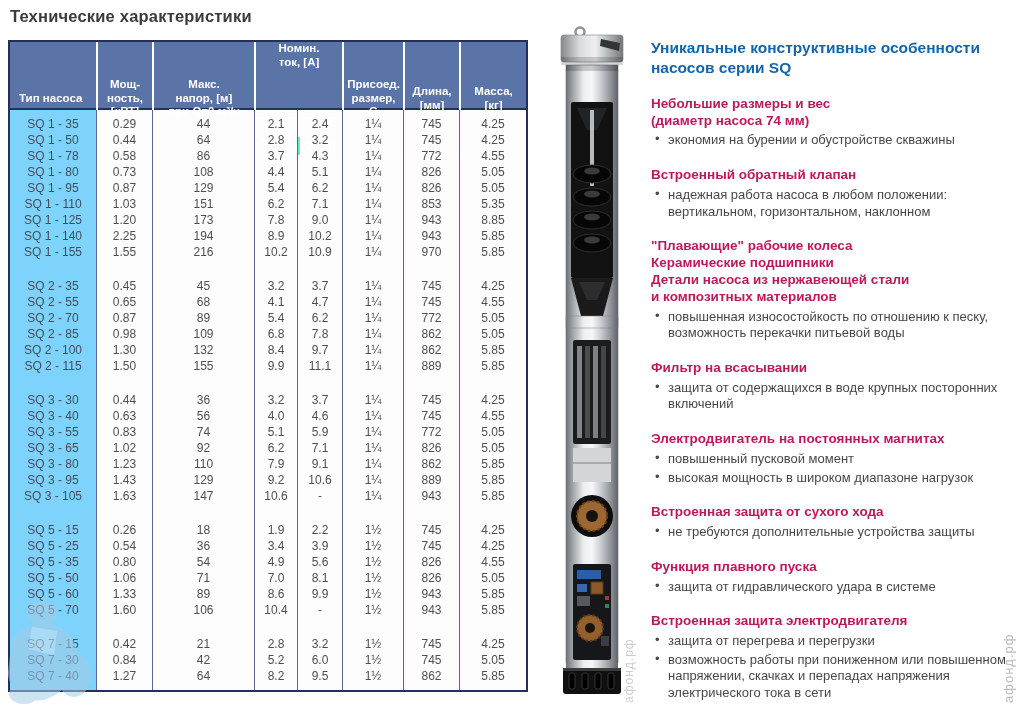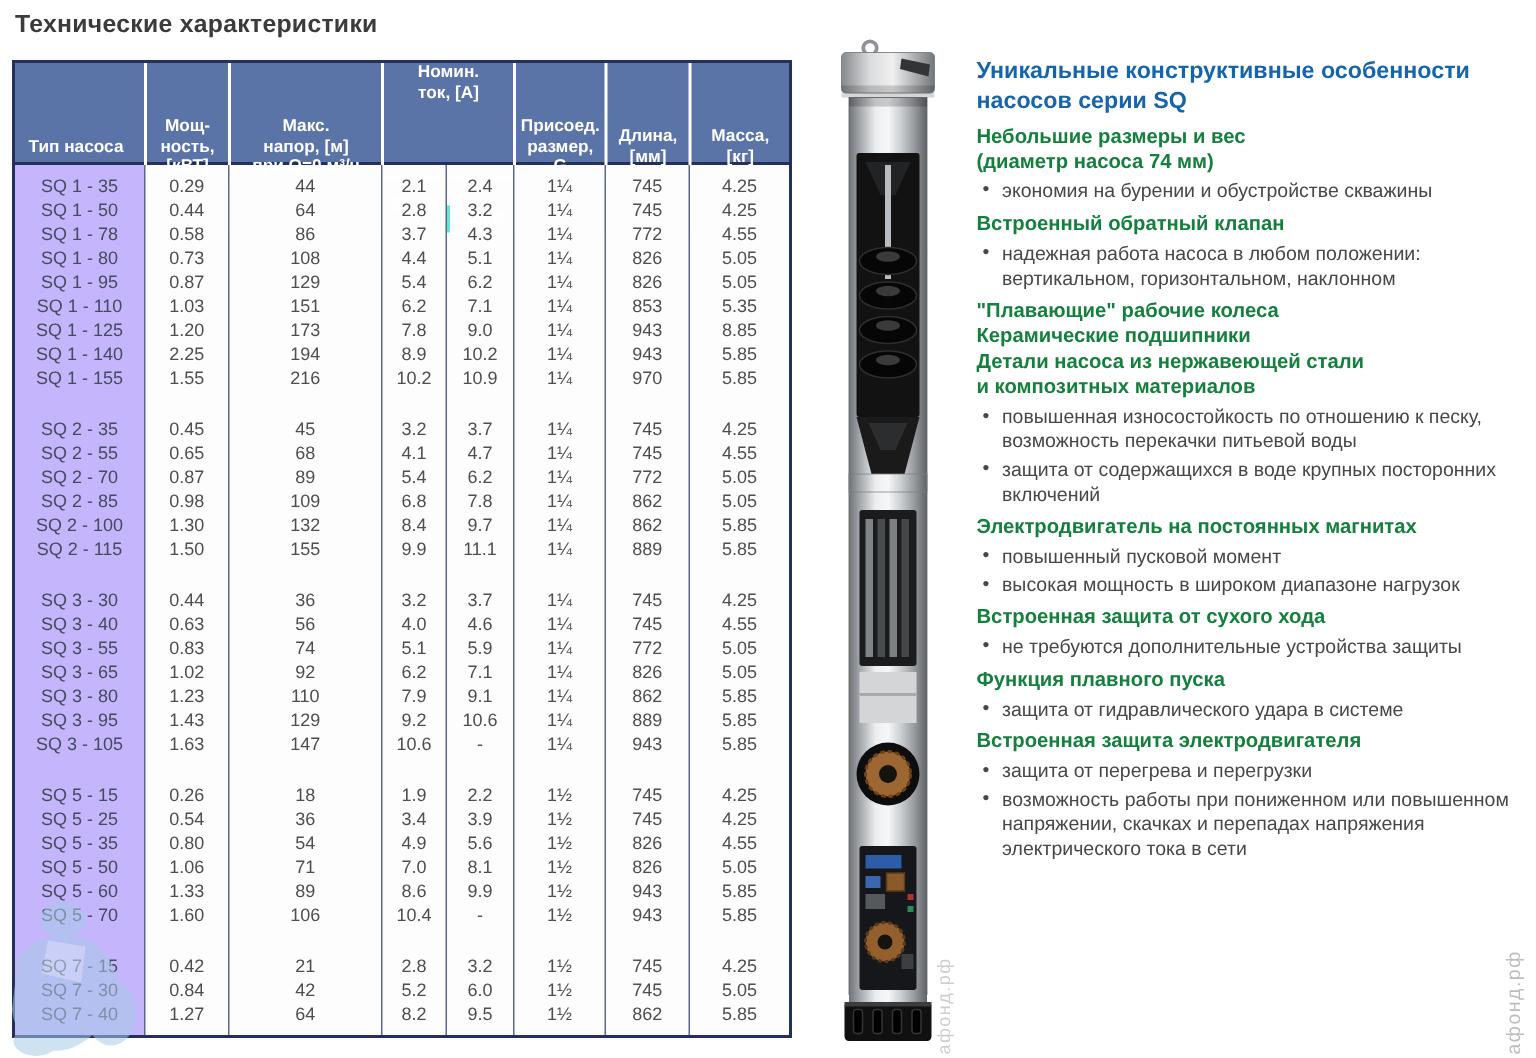--- a/index.html
+++ b/index.html
@@ -46,33 +46,33 @@
     display:grid; height:16px;
     grid-template-columns:86px 56px 102px 43px 45px 61px 56px 1fr;
   }
   .trow.spacer { height:18px; }
   .trow.padrow { height:6px; }
   .td {
     display:flex; align-items:center; justify-content:center;
     font-size:12px; color:#4e4e4e; border-left:1px solid #5a6690;
     overflow:hidden; white-space:nowrap;
   }
-  .td.col0 { border-left:none; background:#c4b5fd; color:#454b5c; }
+  .td.col0 { border-left:none; background:#7dd3fc; color:#454b5c; }
 
   
   .pump { position:absolute; left:549px; top:24px; }
 
   
   .features { position:absolute; left:651px; top:38px; width:370px; }
   .features-title {
     color:#1565ad; font-weight:bold; font-size:15.5px; line-height:1.28;
   }
   .feat-h {
-    font-size:13.5px; font-weight:bold; color:#15803d; line-height:1.25;
-    margin-top:5px; margin-bottom:3px; white-space:pre-line;
+    font-size:13.5px; font-weight:bold; color:#be185d; line-height:1.25;
+    margin-top:18px; margin-bottom:3px; white-space:pre-line;
   }
   .feat-ul { list-style:none; margin:0 0 2px 0; }
   .feat-ul li {
     position:relative; padding-left:17px; font-size:13px; color:#474747;
     line-height:1.28; margin-bottom:2px; text-align:left;
   }
   .feat-ul li::before {
     content:"•"; position:absolute; left:4px; top:-1px; color:#474747; font-size:13px;
   }
 
@@ -590,20 +590,21 @@
         <ul class="feat-ul">
           <li>надежная работа насоса в любом положении: вертикальном, горизонтальном, наклонном</li>
         </ul>
         <div class="feat-h">"Плавающие" рабочие колеса
 Керамические подшипники
 Детали насоса из нержавеющей стали
 и композитных материалов</div>
         <ul class="feat-ul">
           <li>повышенная износостойкость по отношению к песку, возможность перекачки питьевой воды</li>
         </ul>
+        <div class="feat-h">Фильтр на всасывании</div>
         <ul class="feat-ul">
           <li>защита от содержащихся в воде крупных посторонних включений</li>
         </ul>
         <div class="feat-h">Электродвигатель на постоянных магнитах</div>
         <ul class="feat-ul">
           <li>повышенный пусковой момент</li>
           <li>высокая мощность в широком диапазоне нагрузок</li>
         </ul>
         <div class="feat-h">Встроенная защита от сухого хода</div>
         <ul class="feat-ul">

